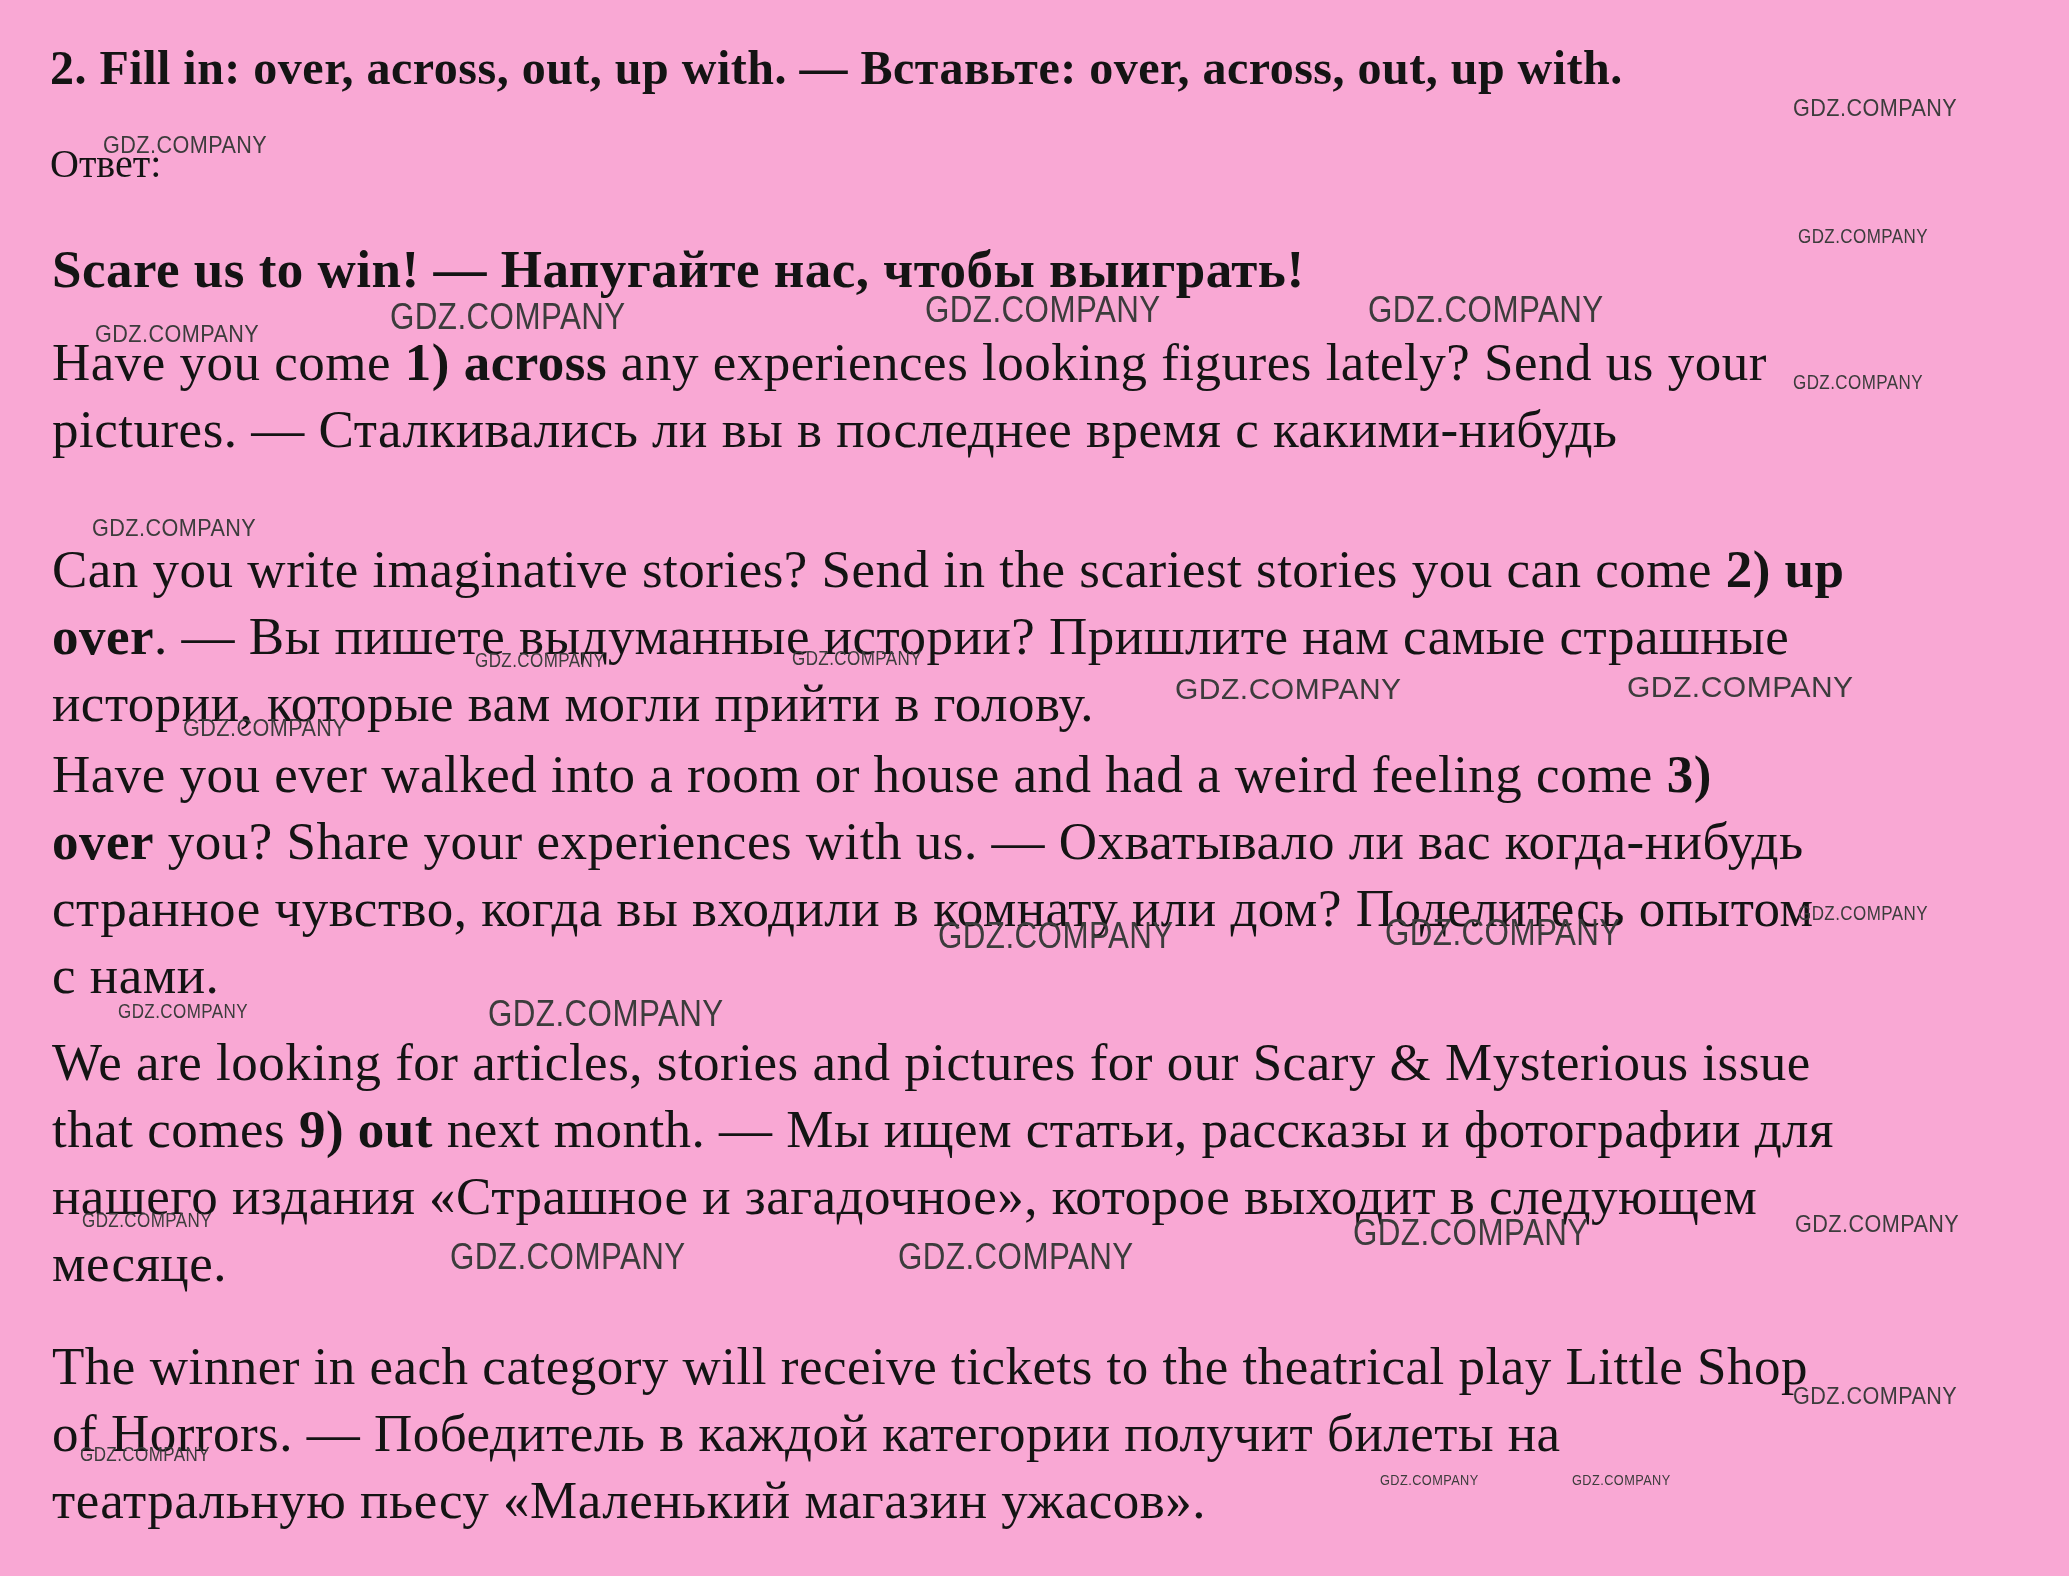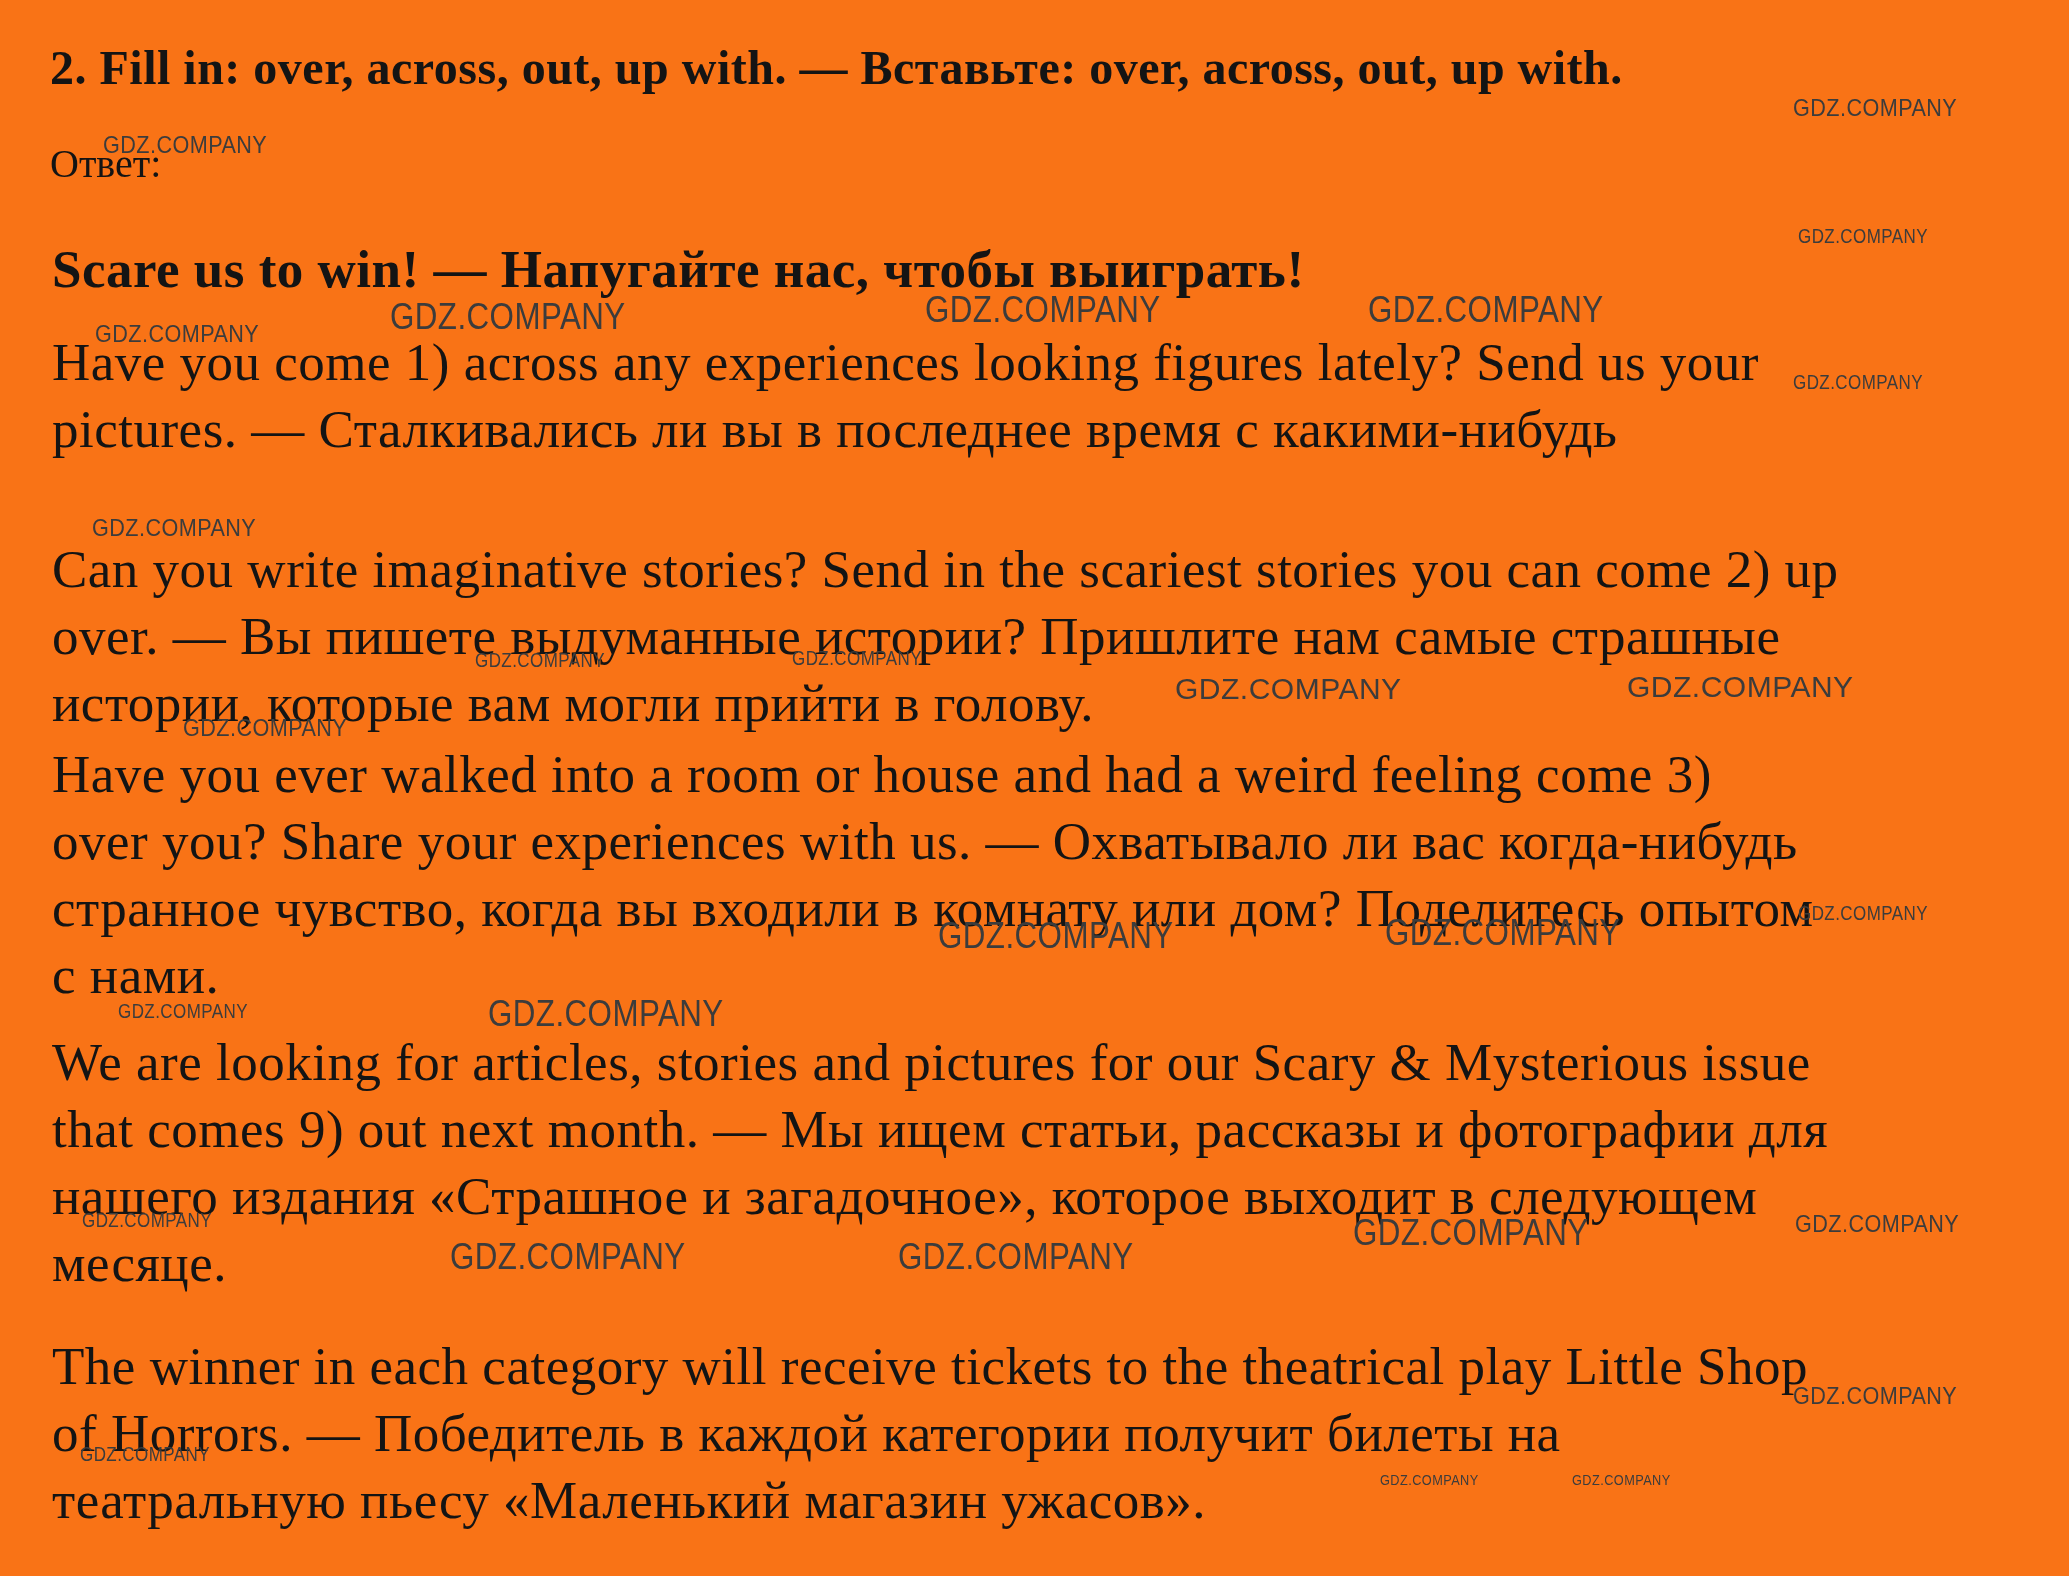--- a/index.html
+++ b/index.html
@@ -1,37 +1,37 @@
 <!DOCTYPE html>
 <html><head>
 <meta charset="utf-8">
 <style>
   html,body { margin:0; padding:0; background:#ffffff; }
   .page {
     position:relative; width:2069px; height:1576px;
-    background:#f97316; overflow:hidden;
+    background:#f9a8d4; overflow:hidden;
     font-family:"Liberation Serif","DejaVu Serif",serif;
     color:#141414;
   }
   .doc-title {
     position:absolute; left:50px; top:34px;
     font-size:48px; font-weight:bold; line-height:67px;
     white-space:nowrap; letter-spacing:0.5px;
   }
   .answer-label {
     position:absolute; left:50px; top:130px;
     font-size:40px; line-height:67px; white-space:nowrap;
   }
   .para {
     position:absolute; left:52px;
     font-size:53px; line-height:67px; letter-spacing:0.5px;
     white-space:nowrap;
   }
   .para .line { height:67px; }
-  .para b { font-weight:normal;text-align:center; }
+  .para b { font-weight:bold;text-align:center; }
   .wm {
     position:absolute; line-height:1; white-space:nowrap;
     font-family:"Liberation Sans","DejaVu Sans",sans-serif;
     color:#3c3c3c; transform-origin:left top; letter-spacing:0.5px;
   }
   .wm-xs { font-size:15px; transform:scaleX(0.85); }
   .wm-s  { font-size:20px; transform:scaleX(0.85); }
   .wm-s2 { font-size:24px; transform:scaleX(0.90); }
   .wm-m  { font-size:30px; transform:scaleX(1.00); }
   .wm-l  { font-size:36px; transform:scaleX(0.87); }

